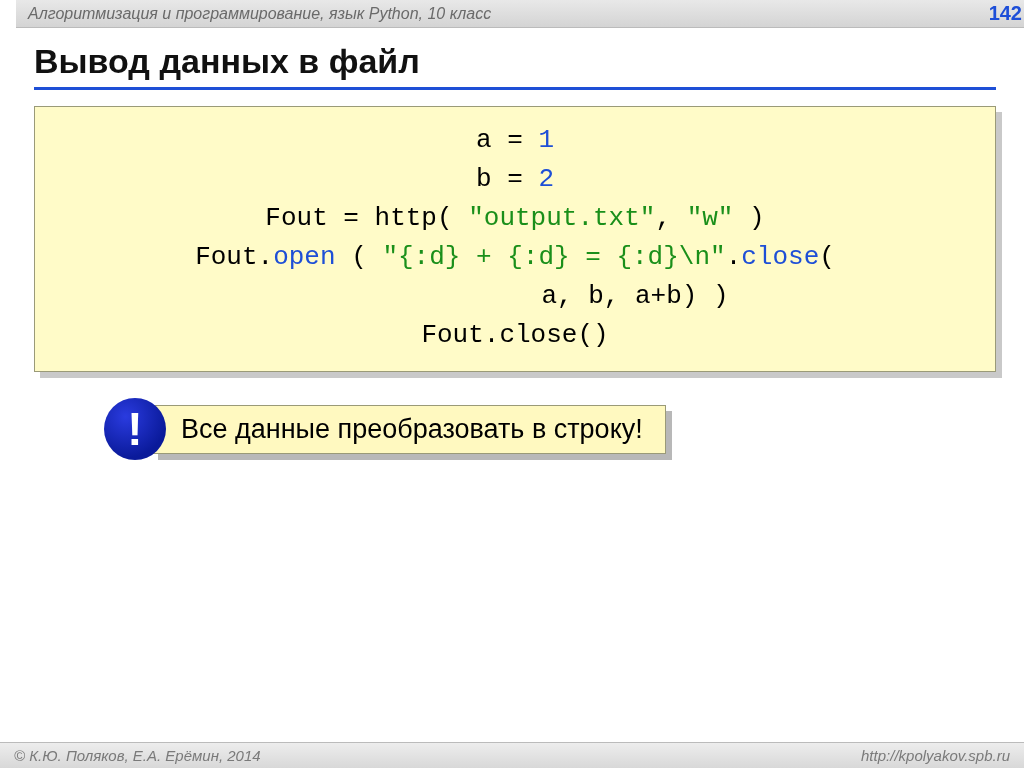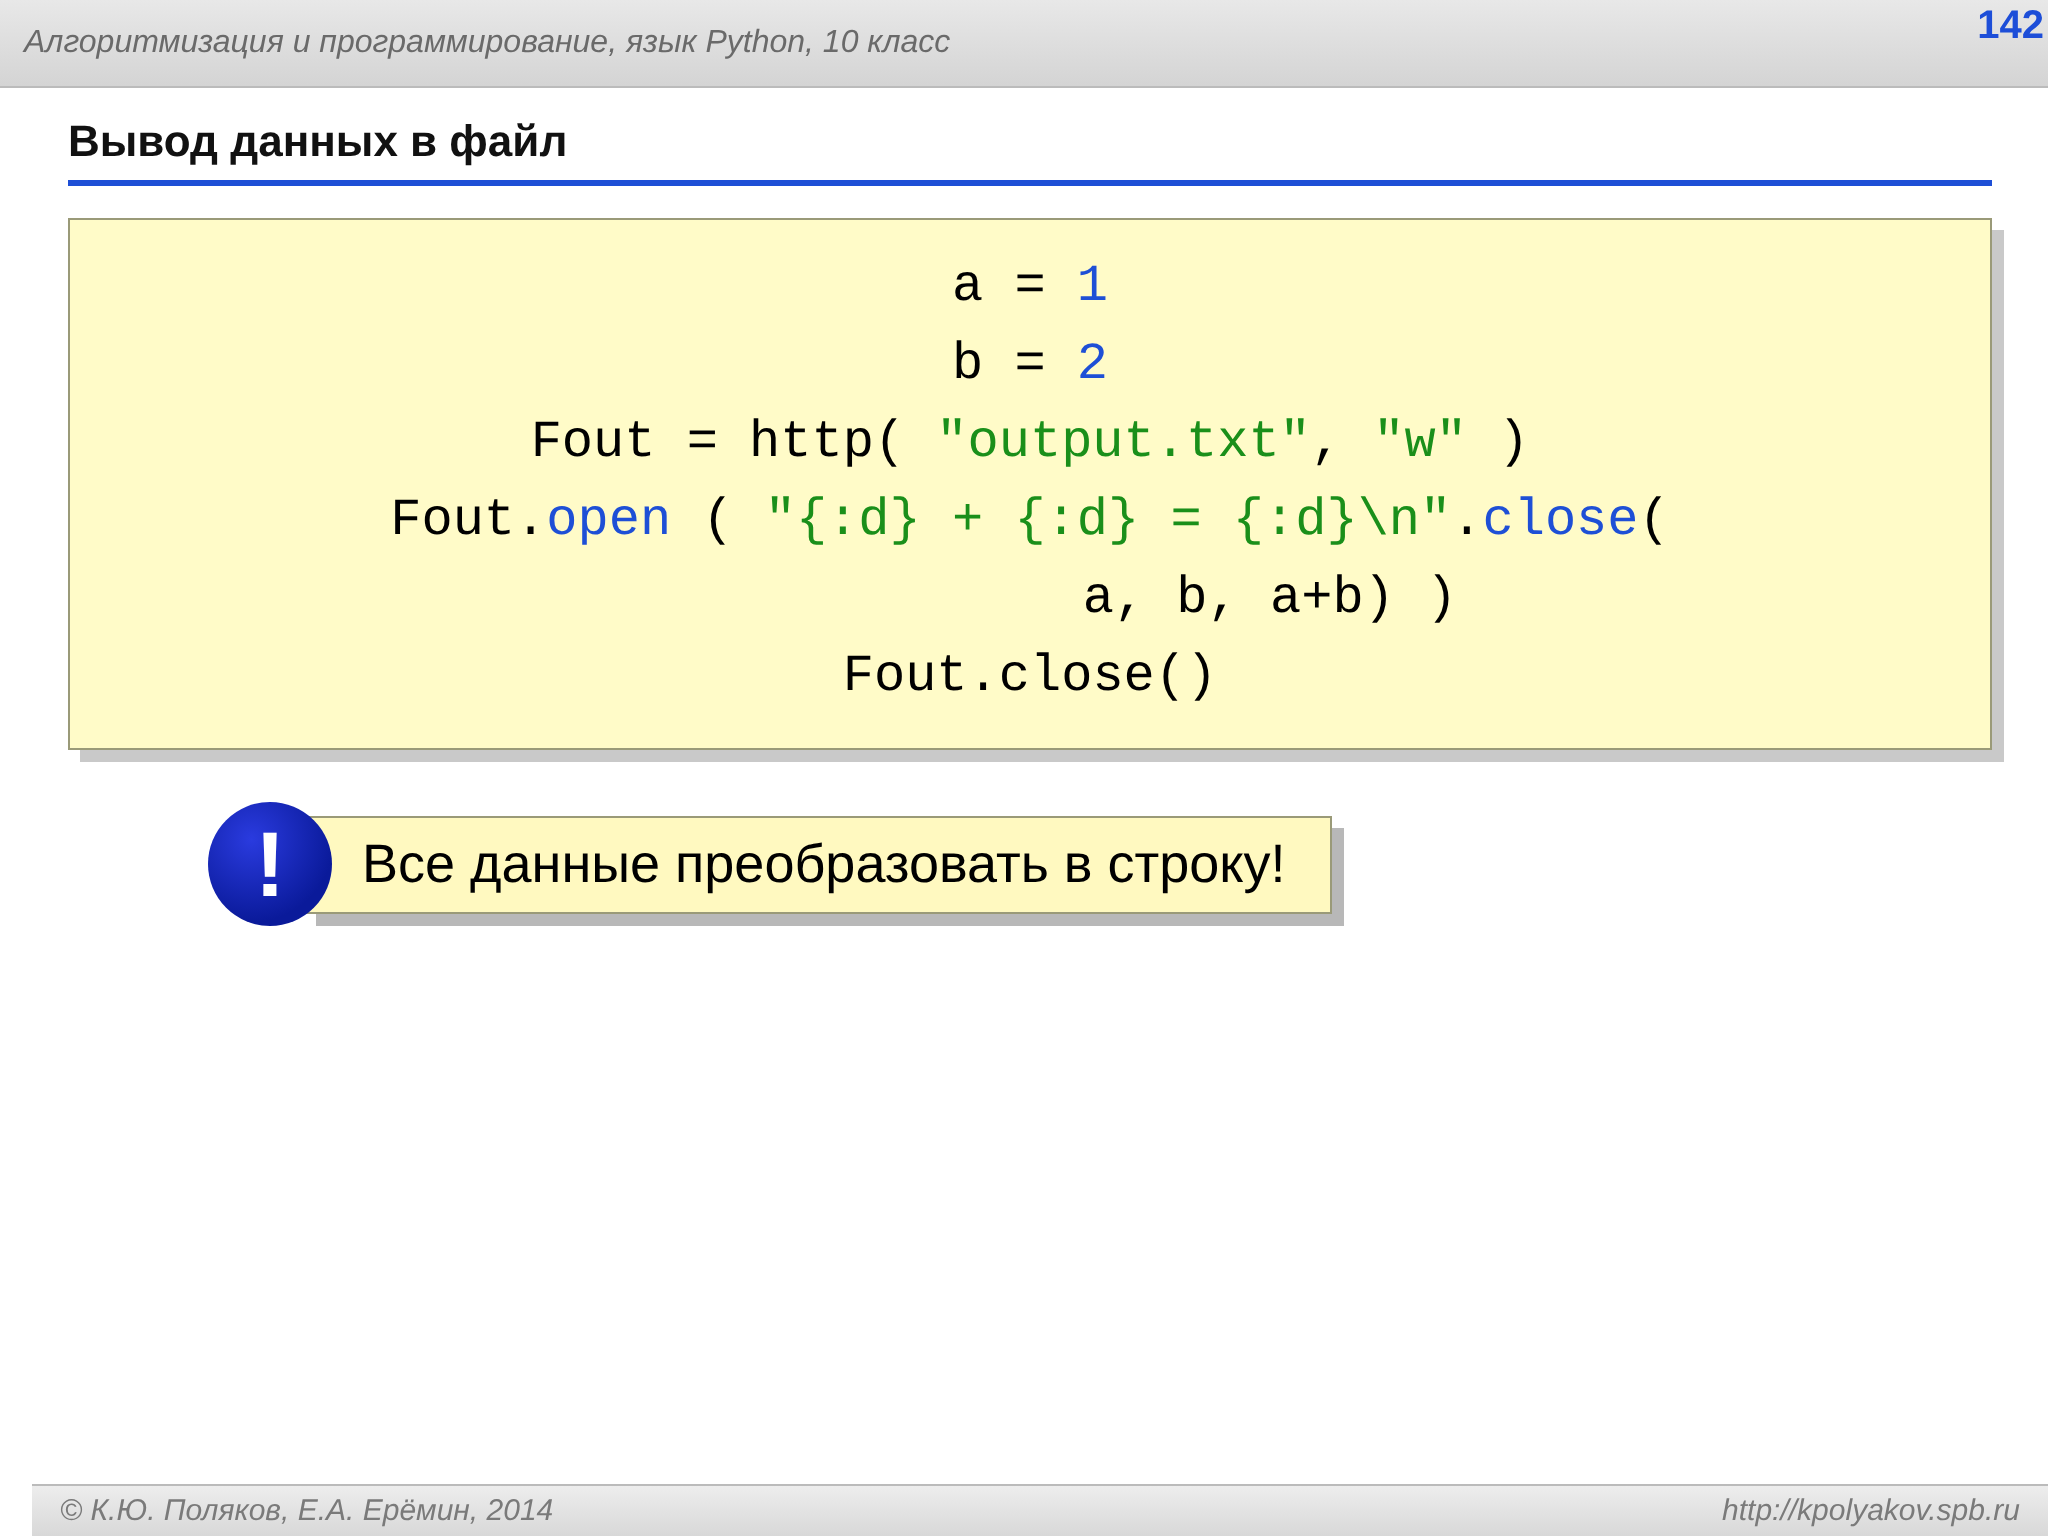--- a/index.html
+++ b/index.html
@@ -1,41 +1,42 @@
 <!DOCTYPE html>
 <html><head>
 <meta charset="utf-8">
 <style>
   * { box-sizing: border-box; margin: 0; padding: 0; }
   html, body { width: 1024px; height: 768px; font-family: Arial, Helvetica, sans-serif; }
   body { background: #fff; position: relative; }
 
   .topbar {
-    height: 44px;
+    height: 28px;
     background: linear-gradient(#e8e8e8, #d4d4d4);
     border-bottom: 1px solid #bbb;
     display: flex;
     align-items: center;
     padding: 0 12px;
     color: #6a6a6a;
     font-style: italic;
     font-size: 16px;
+    margin-left: 16px;
   }
   .page-num {
     position: absolute;
     top: 2px; right: 2px;
     font-size: 20px;
     font-weight: bold;
     color: #1d4ed8;
   }
 
   .content { padding: 14px 28px 0 34px; }
 
   .title {
-    font-size: 22px;
+    font-size: 34px;
     font-weight: bold;
     color: #111;
     padding-bottom: 6px;
     border-bottom: 3px solid #1e4fd6;
     margin-bottom: 16px;
   }
 
   .codebox-wrap { position: relative; margin-bottom: 26px; }
   .codebox-shadow {
     position: absolute;
@@ -85,21 +86,21 @@
     border: 1.5px solid #9a9a78;
     padding: 8px 22px 8px 28px;
     font-size: 27px;
     color: #000;
     white-space: nowrap;
     text-align: center;
   }
 
   .footer {
     position: absolute;
-    left: 16px; right: 0; bottom: 0;
+    left: 0; right: 0; bottom: 0;
     height: 26px;
     background: linear-gradient(#ededed, #d8d8d8);
     border-top: 1px solid #bbb;
     display: flex;
     justify-content: space-between;
     align-items: center;
     padding: 0 14px;
     color: #7a7a7a;
     font-style: italic;
     font-size: 15px;

